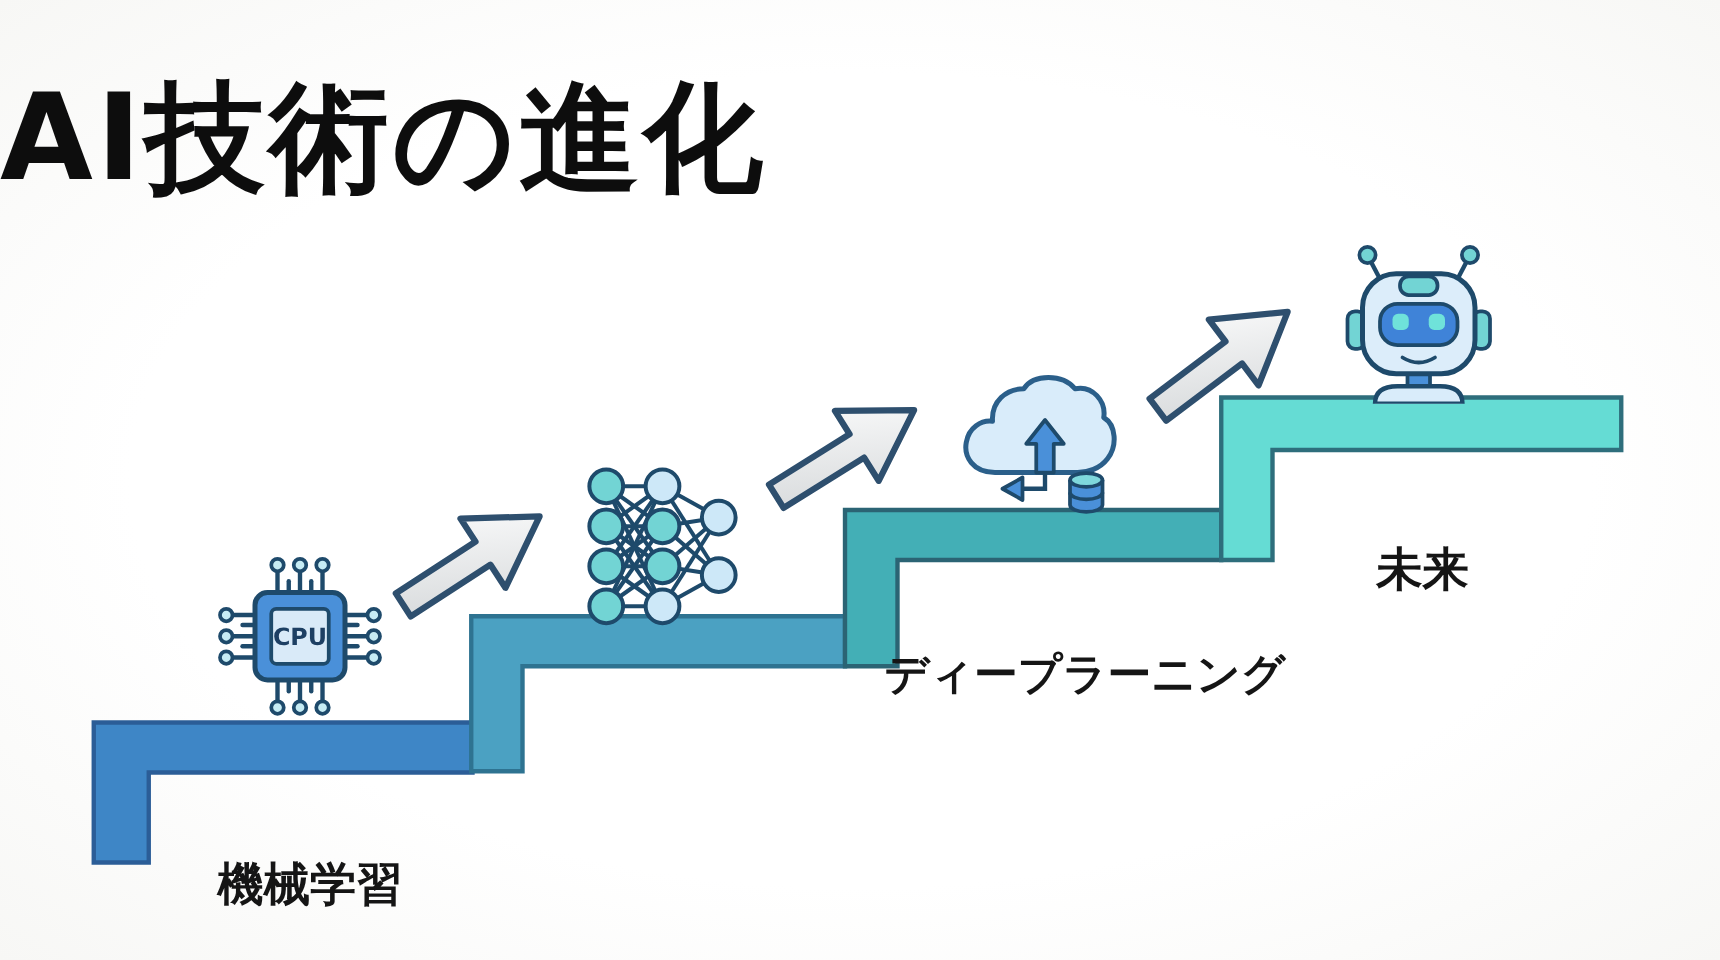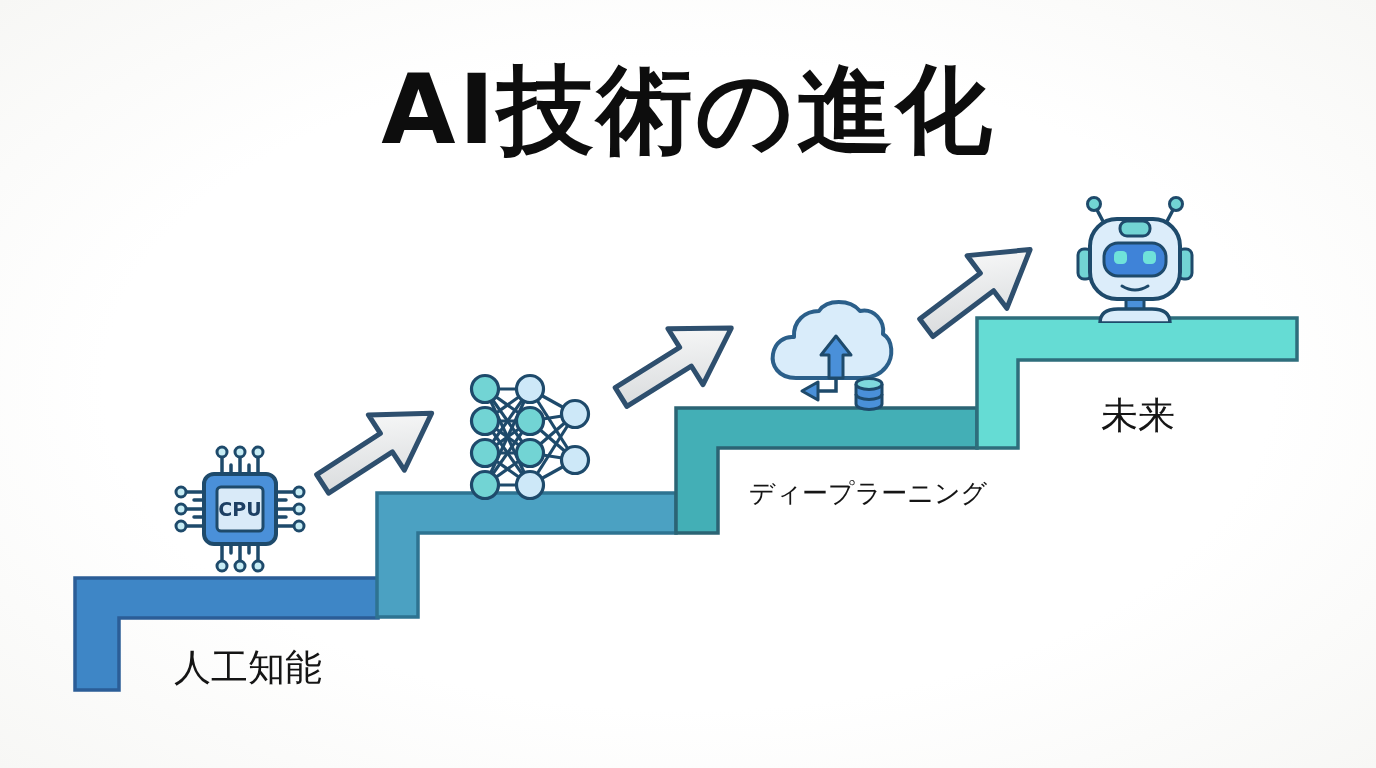--- a/index.html
+++ b/index.html
@@ -2,30 +2,30 @@
 <html><head>
 <meta charset="utf-8">
 <style>
   html,body{margin:0;padding:0;background:#e8e8e8;}
   .canvas{
     position:relative;width:1376px;height:768px;overflow:hidden;
     background:radial-gradient(ellipse at center,#ffffff 60%,#f7f7f5 100%);
     font-family:"DejaVu Sans","Liberation Sans",sans-serif;
   }
   .title{
-    position:absolute;left:0;right:0;top:58px;text-align:center;
+    position:absolute;left:0;right:0;top:58px;
     font-size:96px;font-weight:900;color:#0d0d0d;letter-spacing:3px;line-height:1.1;
   }
   .step-label{
     position:absolute;transform:translateX(-50%);white-space:nowrap;
-    font-weight:400;color:#151515;
+    font-weight:700;color:#151515;margin-top:40px;
   }
   .lbl-1{left:248px;top:643px;font-size:37px;}
   .lbl-2{left:552px;top:564px;font-size:37px;}
-  .lbl-3{left:868px;top:476px;font-size:26px;}
+  .lbl-3{left:868px;top:476px;font-size:35px;}
   .lbl-4{left:1138px;top:391px;font-size:37px;}
   .abs{position:absolute;}
   .arrow{position:absolute;width:140px;height:90px;}
   .arrow-1{left:308px;top:403px;transform:rotate(-33deg);}
   .arrow-2{left:607px;top:317px;transform:rotate(-32deg);}
   .arrow-3{left:909px;top:243px;transform:rotate(-37deg);}
 </style>
 </head>
 <body>
 
@@ -42,21 +42,21 @@
 
   <div class="title">AI技術の進化</div>
 
   <svg class="abs" style="left:0;top:0" width="1376" height="768" viewBox="0 0 1376 768">
     <polygon points="75,578 378,578 378,618 119,618 119,690 75,690" stroke-width="3.5" stroke-linejoin="miter" fill="#3E86C6" stroke="#2B5D97"></polygon>
     <polygon points="377,493 676,493 676,533 418,533 418,617 377,617" stroke-width="3.5" stroke-linejoin="miter" fill="#4BA1C2" stroke="#2E7391"></polygon>
     <polygon points="676,408 977,408 977,448 718,448 718,533 676,533" stroke-width="3.5" stroke-linejoin="miter" fill="#43AFB6" stroke="#2B6474"></polygon>
     <polygon points="977,318 1297,318 1297,360 1018,360 1018,448 977,448" stroke-width="3.5" stroke-linejoin="miter" fill="#65DCD4" stroke="#2E6E7C"></polygon>
   </svg>
 
-  <div class="step-label lbl-1">人工知能</div>
+  <div class="step-label lbl-1">機械学習</div>
   <div class="step-label lbl-3">ディープラーニング</div>
   <div class="step-label lbl-4">未来</div>
 
   <svg class="abs" style="left:172px;top:438px" width="136" height="142" viewBox="0 0 136 142">
     <g stroke="#1E4A6B" stroke-width="3.5" stroke-linecap="round">
       <line x1="50" y1="36" x2="50" y2="18"></line>
         <line x1="68" y1="36" x2="68" y2="18"></line>
         <line x1="86" y1="36" x2="86" y2="18"></line>
       <line x1="59" y1="36" x2="59" y2="27"></line>
         <line x1="77" y1="36" x2="77" y2="27"></line>

